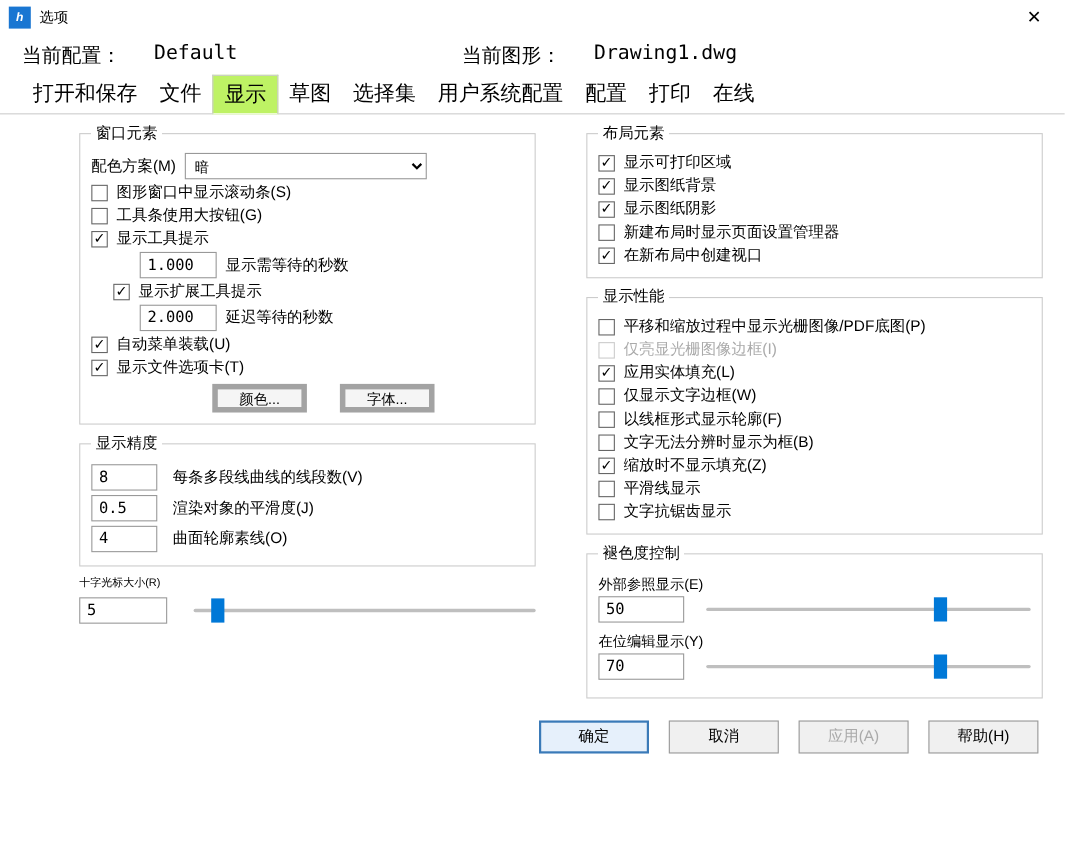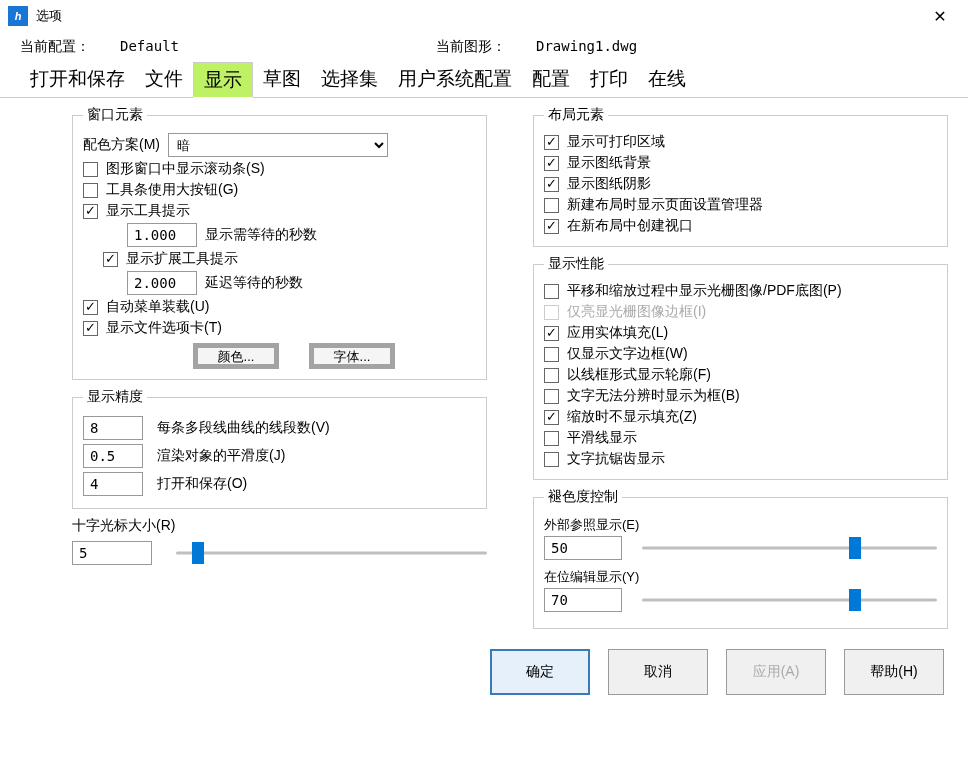--- a/index.html
+++ b/index.html
@@ -33,22 +33,22 @@
 }
 .close-x {
   width: 40px; height: 28px;
   display: flex; align-items: center; justify-content: center;
   cursor: pointer;
   font-size: 16px;
 }
 .header-row {
   display: flex;
   padding: 6px 20px;
-  font-size: 14px;
-  gap: 56px;
+  font-size: 18px;
+  gap: 40px;
 }
 .header-pair { display: flex; gap: 30px; }
 .header-pair .val { font-family: Consolas, monospace; }
 
 .tabs {
   display: flex;
   padding: 0 20px;
   border-bottom: 1px solid #ccc;
   font-size: 19px;
 }
@@ -116,21 +116,21 @@
   width: 86px;
   height: 26px;
   border: 5px solid #a3a3a3;
   background: #f5f5f5;
   cursor: pointer;
   font-size: 13px;
 }
 .btn-row { display: flex; gap: 30px; margin: 6px 0 2px 110px; }
 .precision-row { display: flex; align-items: center; gap: 14px; margin: 4px 0; }
 .precision-row input { width: 60px; }
-.cross-label { margin: 4px 0; font-size: 14px; }
+.cross-label { margin: 4px 0; font-size: 10px; }
 .cross-row { display: flex; align-items: center; gap: 24px; margin-top: 6px; }
 .cross-row input[type="text"] { width: 80px; }
 .slider {
   flex: 1;
   height: 22px;
   position: relative;
 }
 .slider-track {
   position: absolute; left: 0; right: 0; top: 50%;
   height: 3px; background: #bfbfbf; transform: translateY(-50%);
@@ -144,21 +144,21 @@
 .fade-label { margin: 4px 0 2px 0; }
 .fade-row { display: flex; align-items: center; gap: 20px; margin: 2px 0 8px 0; }
 .fade-row input[type="text"] { width: 78px; }
 .footer {
   display: flex;
   justify-content: flex-end;
   gap: 18px;
   padding: 8px 24px;
 }
 .footer button {
-  width: 100px; height: 46px;
+  width: 100px; height: 30px;
   border: 1px solid #999;
   background: #f0f0f0;
   cursor: pointer;
   font-size: 14px;
 }
 .footer button.primary {
   border: 2px solid #3a7ab8;
   background: #e6f0fb;
 }
 .footer button:disabled {
@@ -253,21 +253,21 @@
       <div class="precision-row">
         <input type="text" value="8" style="">
         <label>每条多段线曲线的线段数(V)</label>
       </div>
       <div class="precision-row">
         <input type="text" value="0.5" style="">
         <label>渲染对象的平滑度(J)</label>
       </div>
       <div class="precision-row">
         <input type="text" value="4" style="">
-        <label>打开和保存(O)</label>
+        <label>曲面轮廓素线(O)</label>
       </div>
     </fieldset>
 
     <div class="cross-label">十字光标大小(R)</div>
     <div class="cross-row">
       <input type="text" value="5" style="">
       <div class="slider">
         <div class="slider-track"></div>
         <div class="slider-thumb" id="thumb-cross" style="left: 5%;"></div>
       </div>

